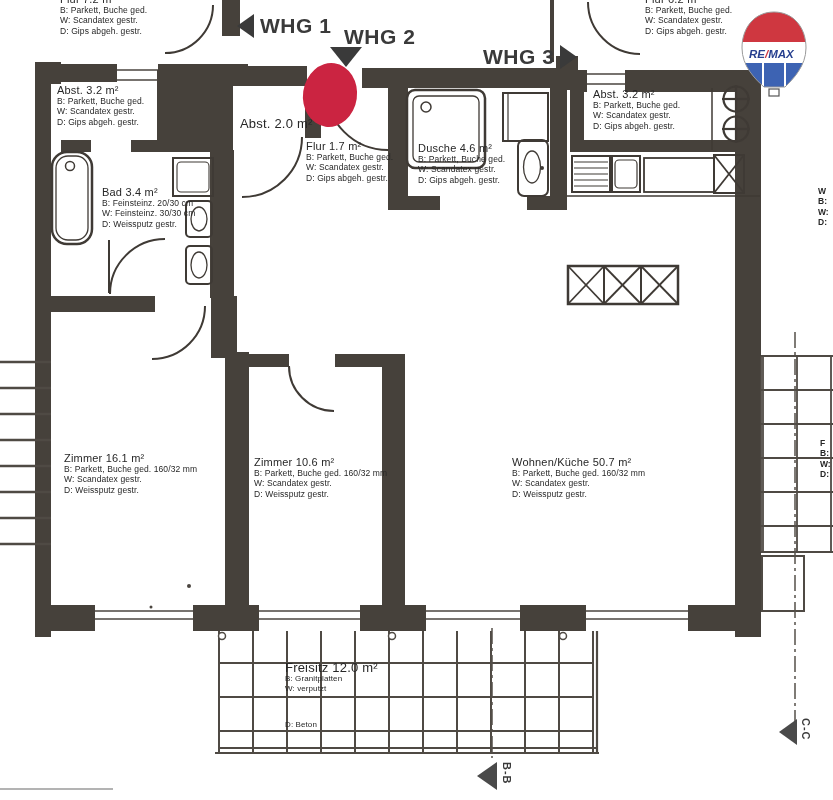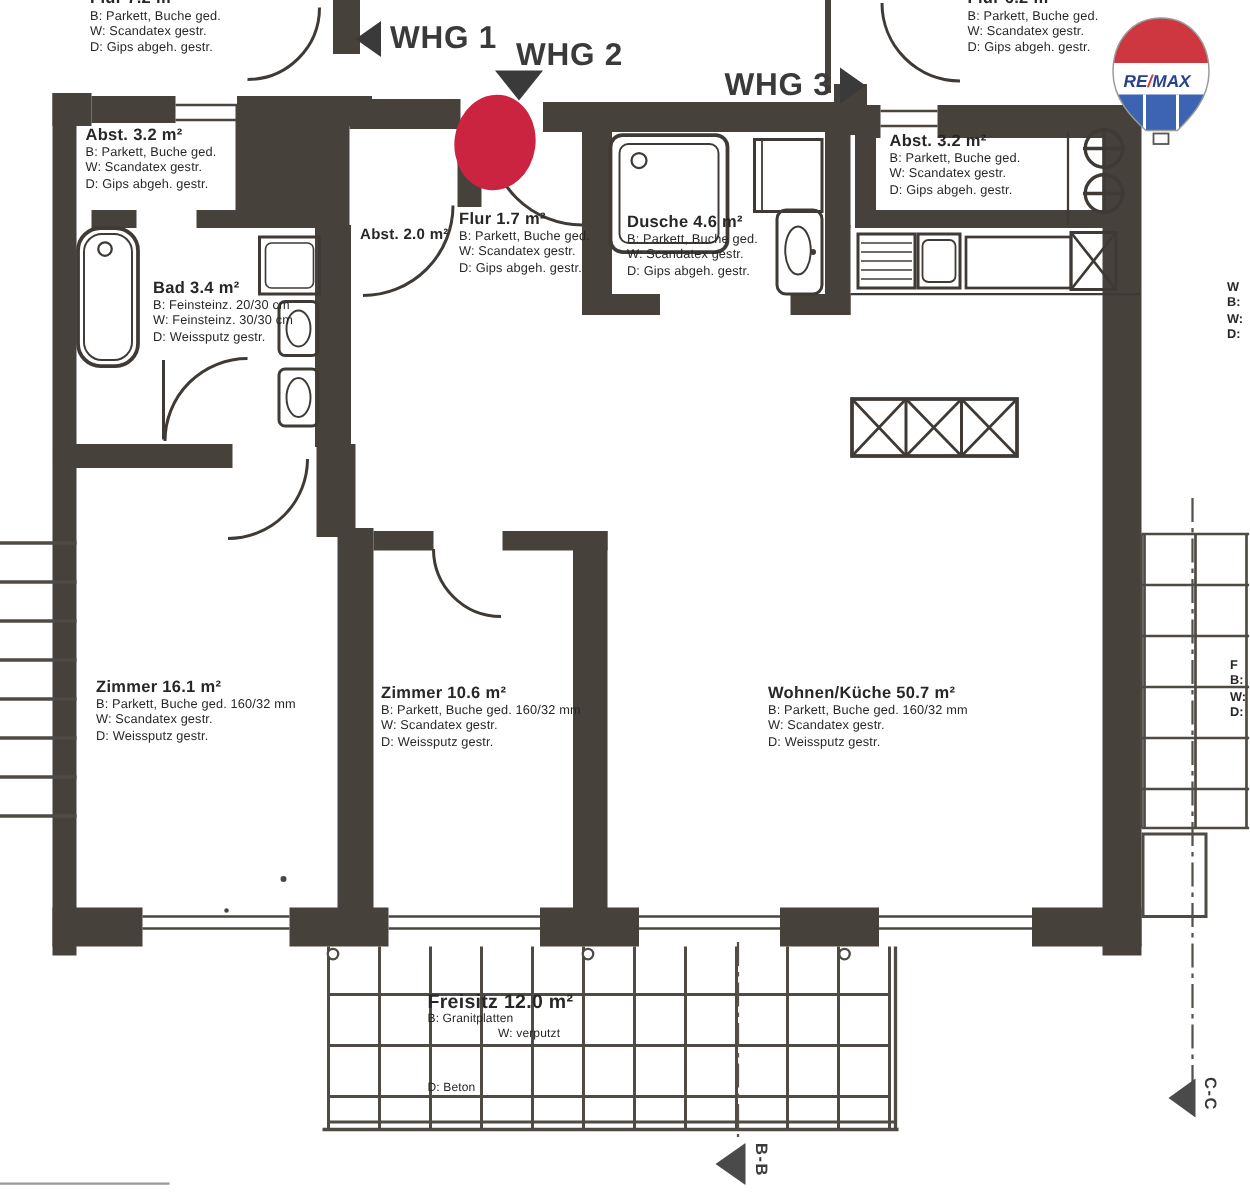--- a/index.html
+++ b/index.html
@@ -1,20 +1,20 @@
 <!DOCTYPE html>
 <html><head>
 <meta charset="utf-8">
 <style>
   html,body{margin:0;padding:0;background:#fff;}
   .stage{position:relative;width:833px;height:800px;background:#ffffff;overflow:hidden;
          font-family:"Liberation Sans",sans-serif;}
   .plan-svg{position:absolute;left:0;top:0;}
   .rl{position:absolute;color:#272727;white-space:nowrap;}
-  .rt{font-size:11px;font-weight:700;line-height:12px;letter-spacing:.2px;}
+  .rt{font-size:11px;font-weight:400;line-height:12px;letter-spacing:.2px;}
   .ln{font-size:8.5px;font-weight:400;line-height:10.4px;letter-spacing:.1px;}
   .whg{position:absolute;display:flex;align-items:center;gap:6px;color:#3a3a3a;
        font-size:21px;font-weight:700;letter-spacing:.5px;white-space:nowrap;}
   .tri{width:0;height:0;display:inline-block;}
   .tri-left{border-top:12px solid transparent;border-bottom:12px solid transparent;border-right:17px solid #3a3a3a;}
   .tri-right{border-top:12px solid transparent;border-bottom:12px solid transparent;border-left:17px solid #3a3a3a;}
   .sec{position:absolute;font-size:11px;font-weight:700;color:#3a3a3a;letter-spacing:1px;
        transform:rotate(90deg);transform-origin:0 0;white-space:nowrap;}
   .edge{position:absolute;color:#272727;font-size:8.5px;font-weight:700;line-height:10.4px;}
 </style>
@@ -260,21 +260,21 @@
 </div>
 
 <div class="rl" style="left:57px;top:84px;">
   <div class="rt">Abst. 3.2 m²</div>
   <div class="ln">B: Parkett, Buche ged.</div>
   <div class="ln">W: Scandatex gestr.</div>
   <div class="ln">D: Gips abgeh. gestr.</div>
 </div>
 
 <div class="rl" style="left:240px;top:118px;">
-  <div class="rt" style="font-size:10px;margin-top:33px;">Abst. 2.0 m²</div>
+  <div class="rt" style="font-size:13px;">Abst. 2.0 m²</div>
 </div>
 
 <div class="rl" style="left:306px;top:140px;">
   <div class="rt">Flur 1.7 m²</div>
   <div class="ln">B: Parkett, Buche ged.</div>
   <div class="ln">W: Scandatex gestr.</div>
   <div class="ln">D: Gips abgeh. gestr.</div>
 </div>
 
 <div class="rl" style="left:418px;top:142px;">
@@ -322,21 +322,21 @@
 <div class="rl" style="left:512px;top:456px;">
   <div class="rt">Wohnen/Küche 50.7 m²</div>
   <div class="ln">B: Parkett, Buche ged. 160/32 mm</div>
   <div class="ln">W: Scandatex gestr.</div>
   <div class="ln">D: Weissputz gestr.</div>
 </div>
 
 <div class="rl" style="left:285px;top:662px;">
   <div class="rt" style="font-size:13px;">Freisitz 12.0 m²</div>
   <div class="ln" style="font-size:8px;">B: Granitplatten</div>
-  <div class="ln" style="font-size:8px;margin-left:47px;">W: verputzt</div>
+  <div class="ln" style="font-size:8px;">W: verputzt</div>
   <div class="ln" style="font-size:8px;margin-top:25px;">D: Beton</div>
 </div>
 
 <div class="edge" style="left:818px;top:186px;">
   <div>W</div>
   <div>B:</div>
   <div>W:</div>
   <div>D:</div>
 </div>
 <div class="edge" style="left:820px;top:438px;">

